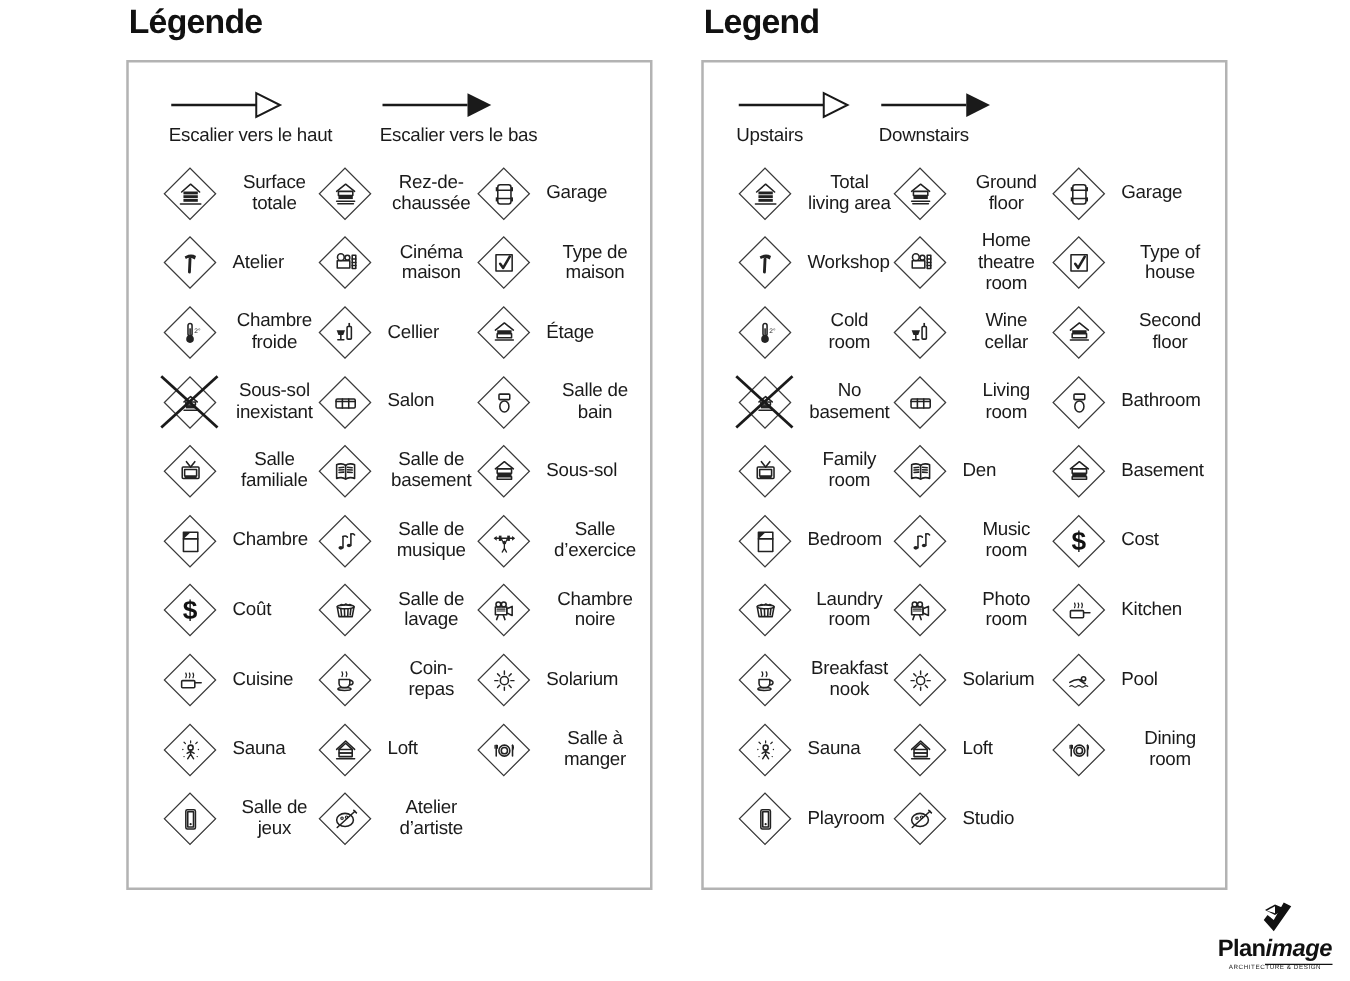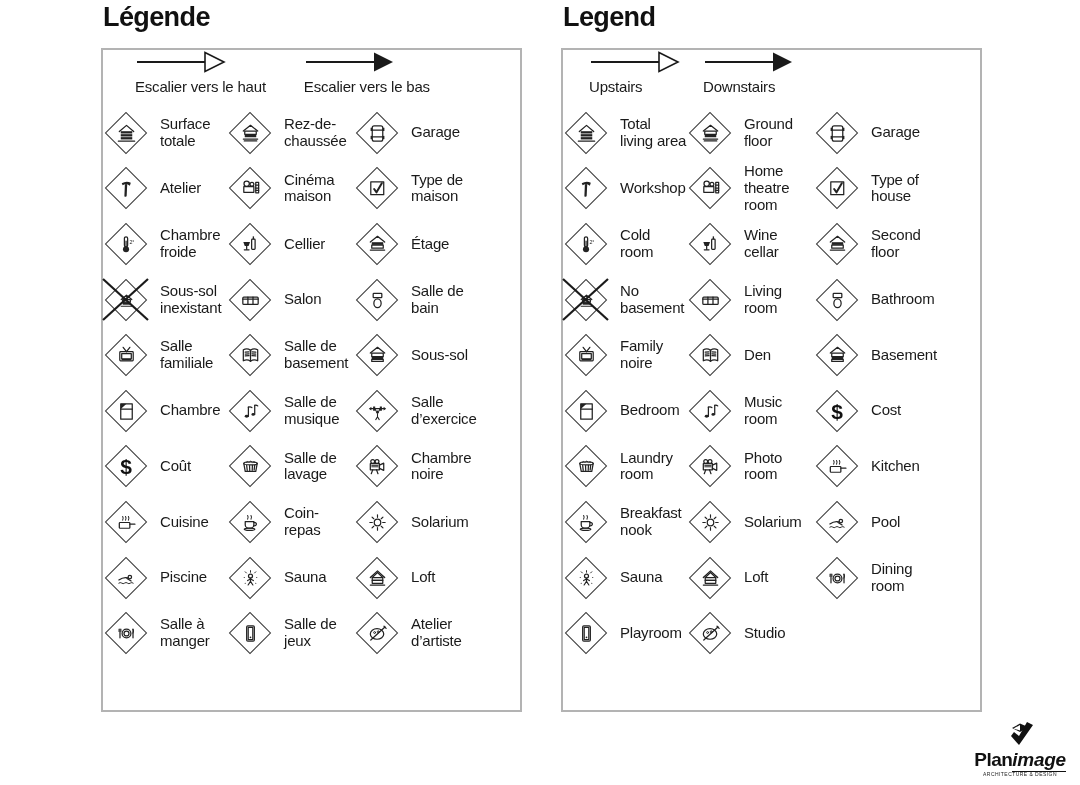--- a/index.html
+++ b/index.html
@@ -3,27 +3,27 @@
 <meta charset="utf-8">
 <style>
   html,body{margin:0;padding:0;background:#fff;}
   body{font-family:"Liberation Sans",sans-serif;}
   .sheet{position:relative;width:1080px;height:785px;background:#fff;overflow:hidden;}
   .panel{position:absolute;top:0;width:421px;height:657px;}
   .panel-fr{left:101px;}
   .panel-en{left:561px;}
   .panel-title{position:absolute;top:2px;left:2px;margin:0;font-size:27px;font-weight:700;color:#111;letter-spacing:-0.6px;}
   .panel-box{position:absolute;top:48px;left:0;width:417px;height:660px;border:2px solid #b3b3b3;background:#fff;}
-  .arrows{display:flex;}
+  .arrows{display:flex;padding-top:22px;}
   .panel-fr .arrows{padding-left:32px;gap:38px;}
   .panel-en .arrows{padding-left:26px;gap:22px;}
   .arrow-block{display:flex;flex-direction:column;align-items:flex-start;}
   .arrow-ic{display:flex;height:24px;}
   .arrow-label{font-size:15px;color:#1a1a1a;margin-top:4px;letter-spacing:-0.2px;white-space:nowrap;}
-  .legend-grid{display:grid;grid-template-columns:124px 127px 1fr;margin-top:10px;}
+  .legend-grid{display:grid;grid-template-columns:124px 127px 1fr;padding-left:26px;margin-top:10px;text-align:center;}
   .cell{display:flex;align-items:center;gap:12px;height:55.6px;}
   .dia{position:relative;width:45px;height:45px;flex:0 0 45px;display:flex;align-items:center;justify-content:center;}
   .sq{width:30px;height:30px;border:1.5px solid #3a3a3a;transform:rotate(45deg);display:flex;align-items:center;justify-content:center;background:#fff;box-sizing:border-box;}
   .ic{transform:rotate(-45deg);display:flex;align-items:center;justify-content:center;width:24px;height:24px;}
   .ic svg{display:block;}
   .xover{position:absolute;left:-4px;top:-4px;width:53px;height:53px;display:flex;pointer-events:none;}
   .label{font-size:15px;line-height:1.12;color:#1a1a1a;max-width:78px;letter-spacing:-0.2px;}
   .dollar-glyph{font-weight:700;font-size:21px;color:#111;line-height:1;}
   .logo{position:absolute;right:14px;bottom:8px;width:92px;text-align:center;color:#111;}
   .logo-mark{display:block;margin:0 auto 1px auto;}
@@ -445,35 +445,20 @@
                 </span>
               </span>
             </span>
             <div class="label">Solarium</div>
           </div>
           <div class="cell">
             <span class="dia">
               <span class="sq">
                 <span class="ic">
                   <svg viewBox="0 0 24 24" width="23" height="23" stroke="#222" fill="none" stroke-width="1.3" stroke-linecap="round" stroke-linejoin="round">
-                    <circle cx="15.5" cy="10.5" r="1.8"></circle>
-                    <path d="M4 13.5 Q9 10 13.6 11.4"></path>
-                    <path d="M12.5 12 L16.8 14.6"></path>
-                    <path d="M4 16.8 q1.5 -1.2 3 0 t3 0 t3 0 t3 0 t3 0" stroke-width="1"></path>
-                  </svg>
-                </span>
-              </span>
-            </span>
-            <div class="label">Piscine</div>
-          </div>
-          <div class="cell">
-            <span class="dia">
-              <span class="sq">
-                <span class="ic">
-                  <svg viewBox="0 0 24 24" width="23" height="23" stroke="#222" fill="none" stroke-width="1.3" stroke-linecap="round" stroke-linejoin="round">
                     <circle cx="12" cy="9.5" r="2.1"></circle>
                     <path d="M12 11.6 V15 M12 15 L9.5 18.8 M12 15 L14.5 18.8 M12 12.6 L9 14.2 M12 12.6 L15 14.2" stroke-width="1.2"></path>
                     <path d="M6.5 5 l1.2 1.2 M12 3.8 v1.7 M17.5 5 l-1.2 1.2" stroke-width="1"></path>
                     <circle cx="5.5" cy="11" r="0.6" fill="#222" stroke="none"></circle>
                     <circle cx="18.5" cy="11" r="0.6" fill="#222" stroke="none"></circle>
                     <circle cx="6.5" cy="17" r="0.6" fill="#222" stroke="none"></circle>
                     <circle cx="17.5" cy="17" r="0.6" fill="#222" stroke="none"></circle>
                   </svg>
                 </span>
               </span>
@@ -767,21 +752,21 @@
                   <svg viewBox="0 0 24 24" width="23" height="23" stroke="#222" fill="none" stroke-width="1.3" stroke-linecap="round" stroke-linejoin="round">
                     <rect x="5" y="8" width="14" height="9.5" rx="0.8"></rect>
                     <rect x="7" y="10" width="10" height="5.5"></rect>
                     <line x1="12" y1="8" x2="8.5" y2="3.5"></line>
                     <line x1="12" y1="8" x2="15.5" y2="3.5"></line>
                     <rect x="7" y="15.5" width="10" height="1.6" fill="#222" stroke="none"></rect>
                   </svg>
                 </span>
               </span>
             </span>
-            <div class="label">Family noire</div>
+            <div class="label">Family room</div>
           </div>
           <div class="cell">
             <span class="dia">
               <span class="sq">
                 <span class="ic">
                   <svg viewBox="0 0 24 24" width="23" height="23" stroke="#222" fill="none" stroke-width="1.3" stroke-linecap="round" stroke-linejoin="round">
                     <path d="M12 6.5 C10 5 6.5 5 4.5 6 V17.5 C6.5 16.5 10 16.5 12 18 C14 16.5 17.5 16.5 19.5 17.5 V6 C17.5 5 14 5 12 6.5 Z"></path>
                     <line x1="12" y1="6.5" x2="12" y2="18"></line>
                     <line x1="6.5" y1="8.5" x2="10.5" y2="8.2"></line>
                     <line x1="6.5" y1="10.5" x2="10.5" y2="10.2"></line>

